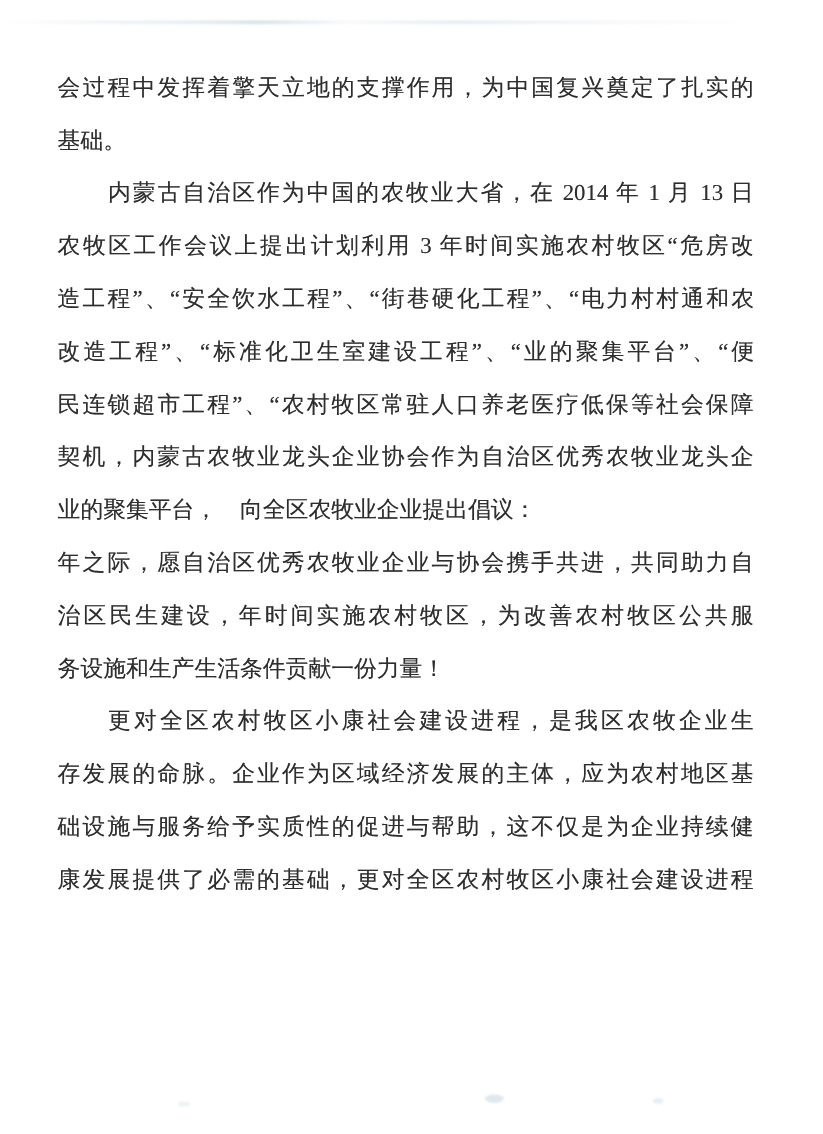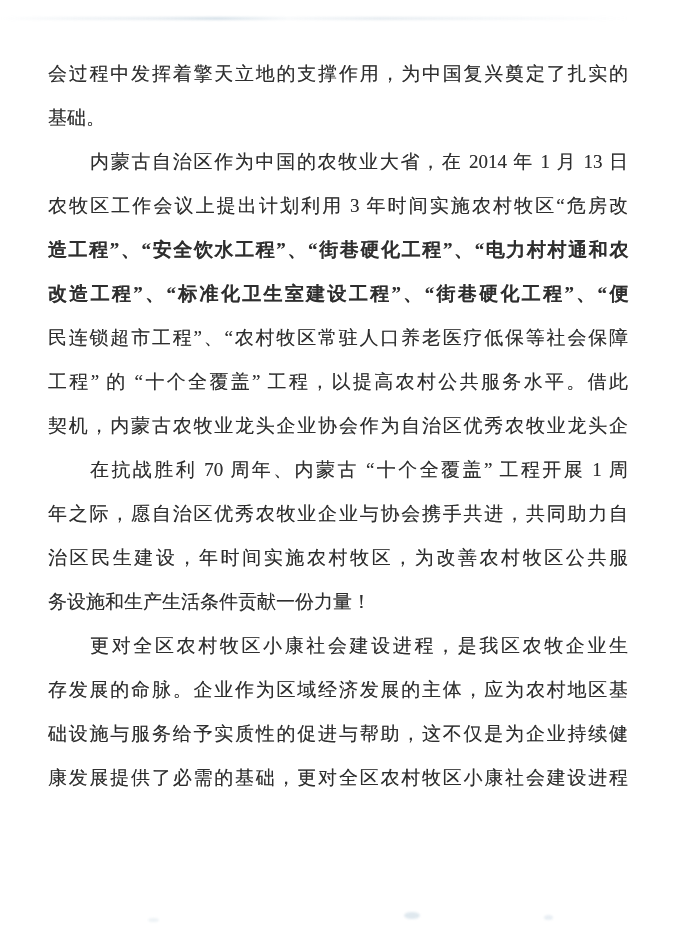--- a/index.html
+++ b/index.html
@@ -42,21 +42,20 @@
     text-align-last: justify;
   }
   
   .end {
     text-align: center;
     text-align-last: left;
   }
   
   .tight {
     letter-spacing: -0.45px;
-    font-weight: bold;
   }
   .indent {
     text-indent: 42px;
   }
   
   .artifact {
     position: absolute;
     pointer-events: none;
     filter: blur(1px);
   }
@@ -99,25 +98,24 @@
 <div class="page">
 
   <div class="artifact artifact-top-streak"></div>
 
   <div class="doc">
     <div class="ln fill">会过程中发挥着擎天立地的支撑作用，为中国复兴奠定了扎实的</div>
     <div class="ln end">基础。</div>
     <div class="ln fill indent">内蒙古自治区作为中国的农牧业大省，在 2014 年 1 月 13 日</div>
     <div class="ln fill">农牧区工作会议上提出计划利用 3 年时间实施农村牧区“危房改</div>
     <div class="ln fill tight">造工程”、“安全饮水工程”、“街巷硬化工程”、“电力村村通和农</div>
-    <div class="ln fill tight">改造工程”、“标准化卫生室建设工程”、“街巷硬化工程”、“便</div>
+    <div class="ln fill tight">改造工程”、“标准化卫生室建设工程”、“业的聚集平台”、“便</div>
     <div class="ln fill">民连锁超市工程”、“农村牧区常驻人口养老医疗低保等社会保障</div>
-    <div class="ln fill">工程” 的 “十个全覆盖” 工程，以提高农村公共服务水平。借此</div>
     <div class="ln fill">契机，内蒙古农牧业龙头企业协会作为自治区优秀农牧业龙头企</div>
-    <div class="ln fill indent">在抗战胜利 70 周年、内蒙古 “十个全覆盖” 工程开展 1 周</div>
+    <div class="ln end">业的聚集平台， 向全区农牧业企业提出倡议：</div>
     <div class="ln fill">年之际，愿自治区优秀农牧业企业与协会携手共进，共同助力自</div>
     <div class="ln fill">治区民生建设，年时间实施农村牧区，为改善农村牧区公共服</div>
     <div class="ln end">务设施和生产生活条件贡献一份力量！</div>
     <div class="ln fill indent">更对全区农村牧区小康社会建设进程，是我区农牧企业生</div>
     <div class="ln fill">存发展的命脉。企业作为区域经济发展的主体，应为农村地区基</div>
     <div class="ln fill">础设施与服务给予实质性的促进与帮助，这不仅是为企业持续健</div>
     <div class="ln fill">康发展提供了必需的基础，更对全区农村牧区小康社会建设进程</div>
   </div>
 
   <div class="artifact artifact-dot-a"></div>

